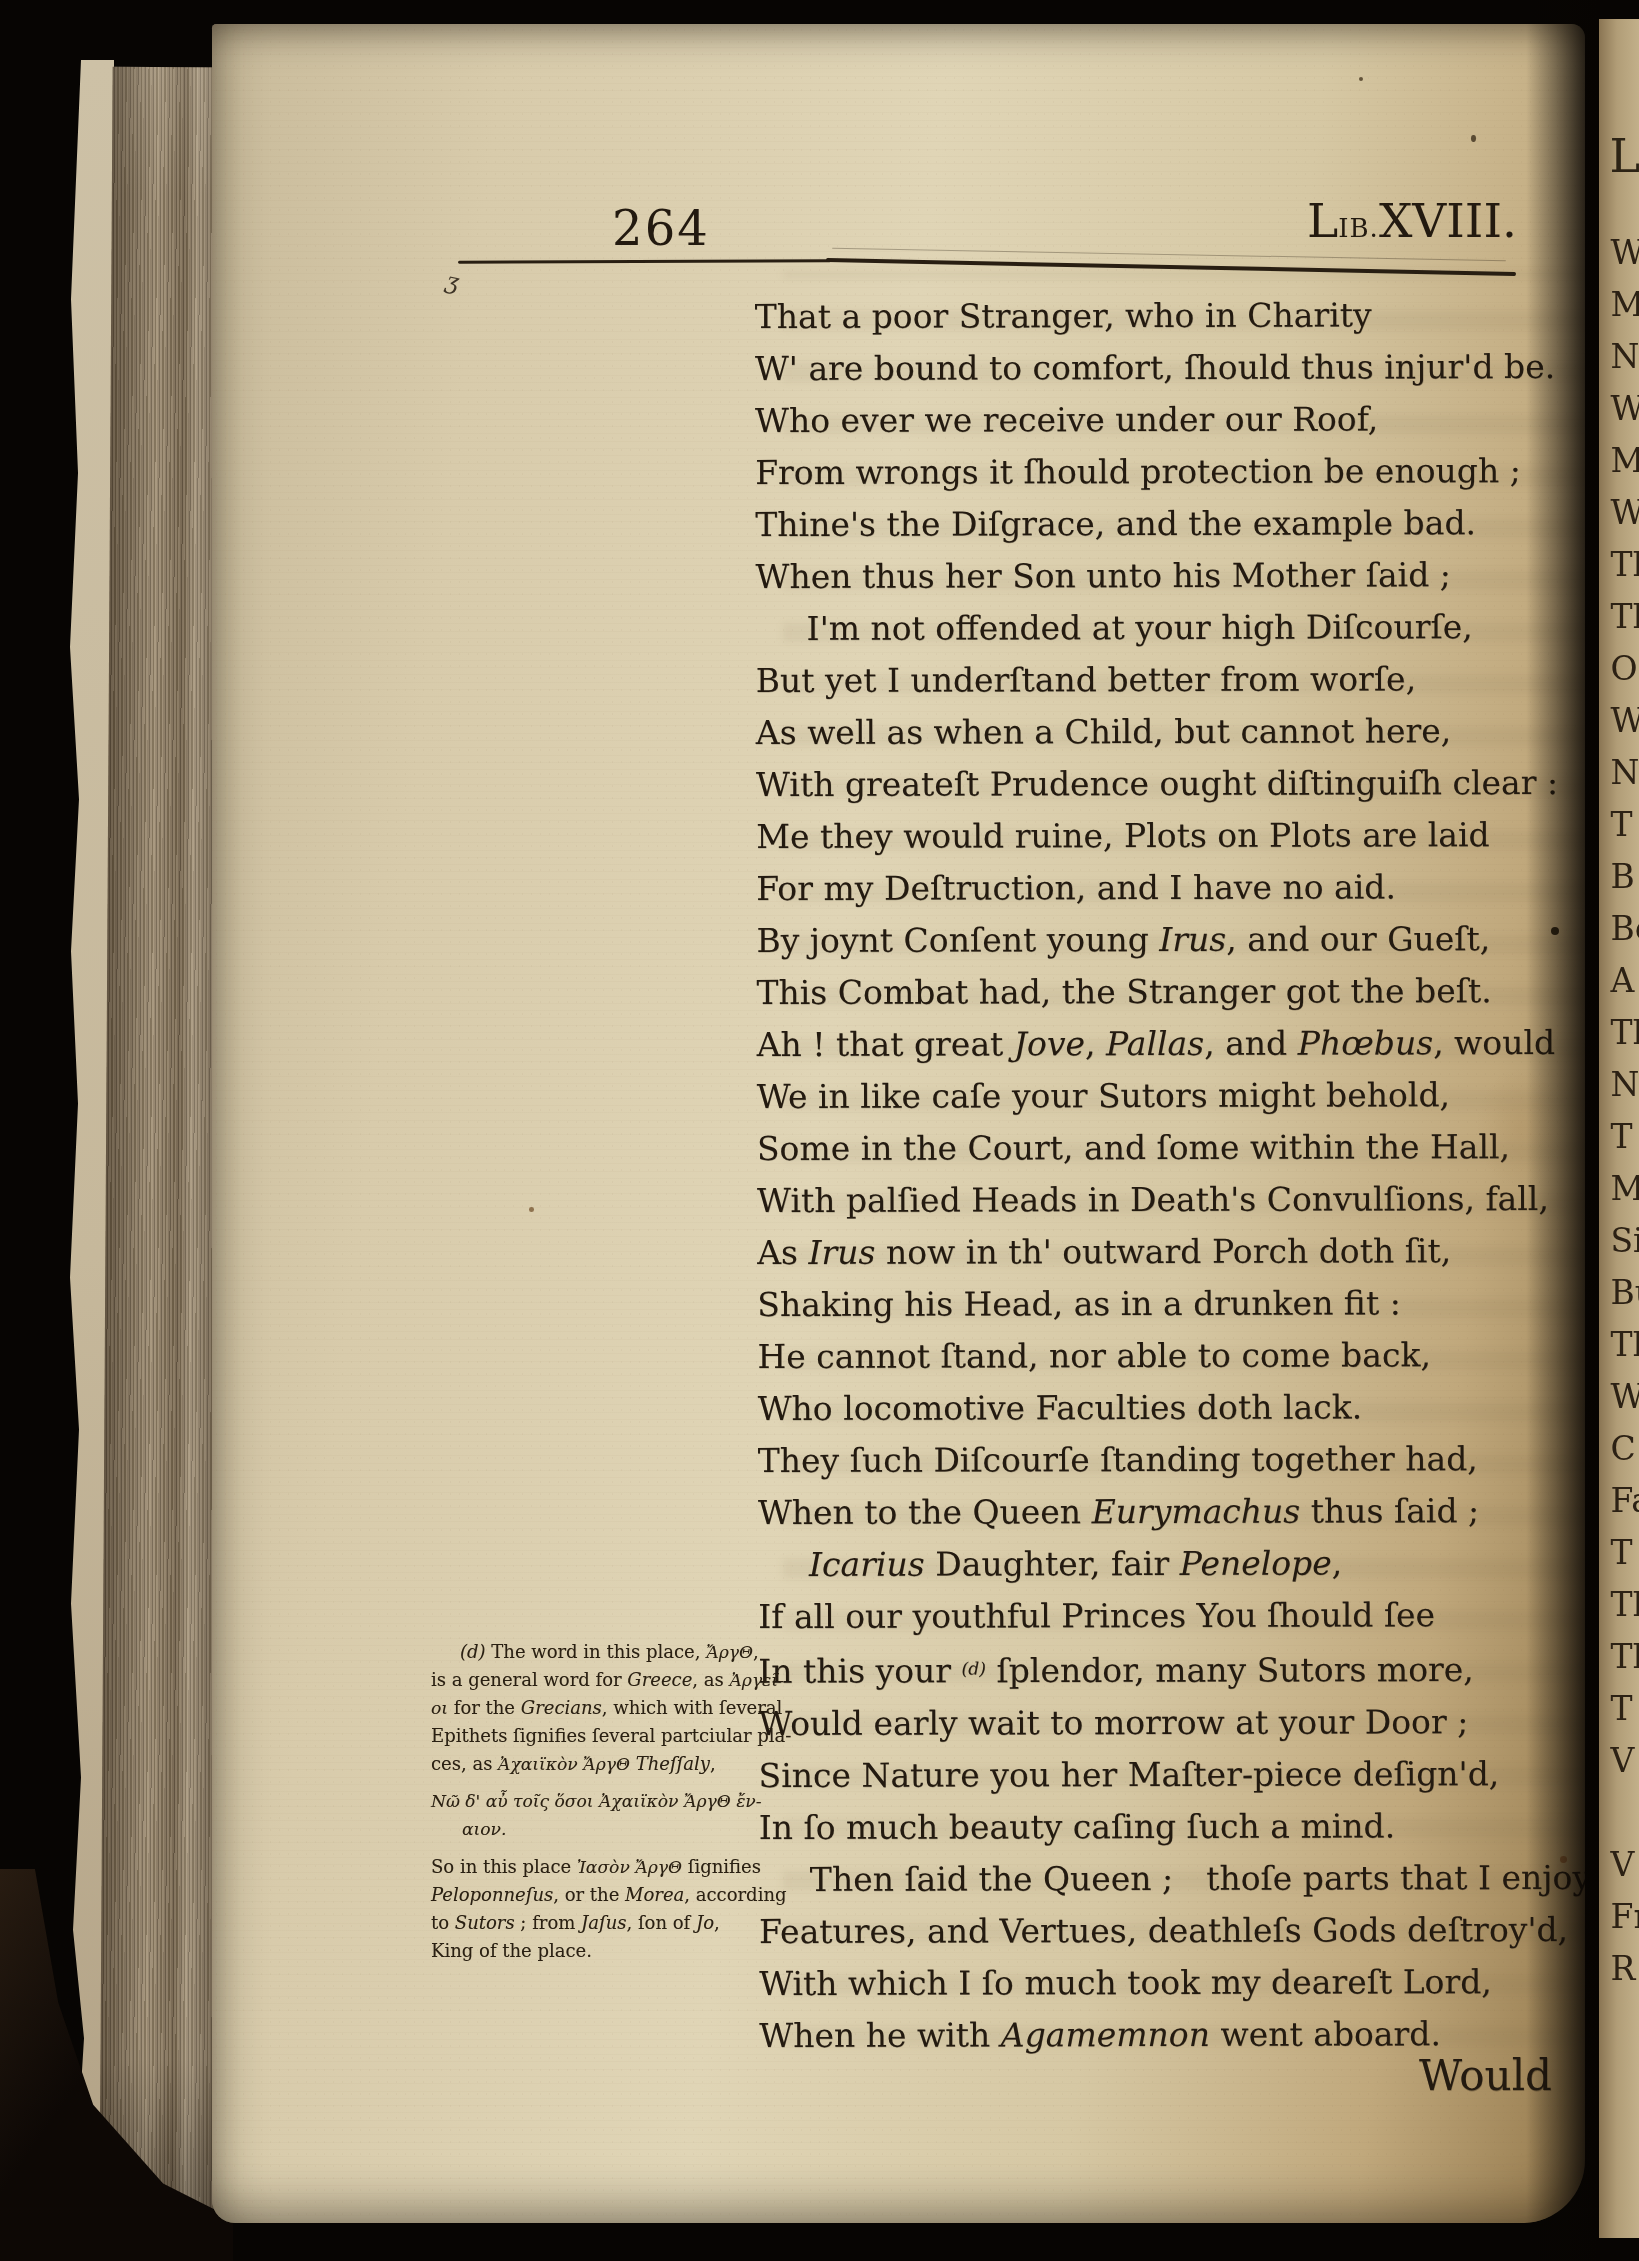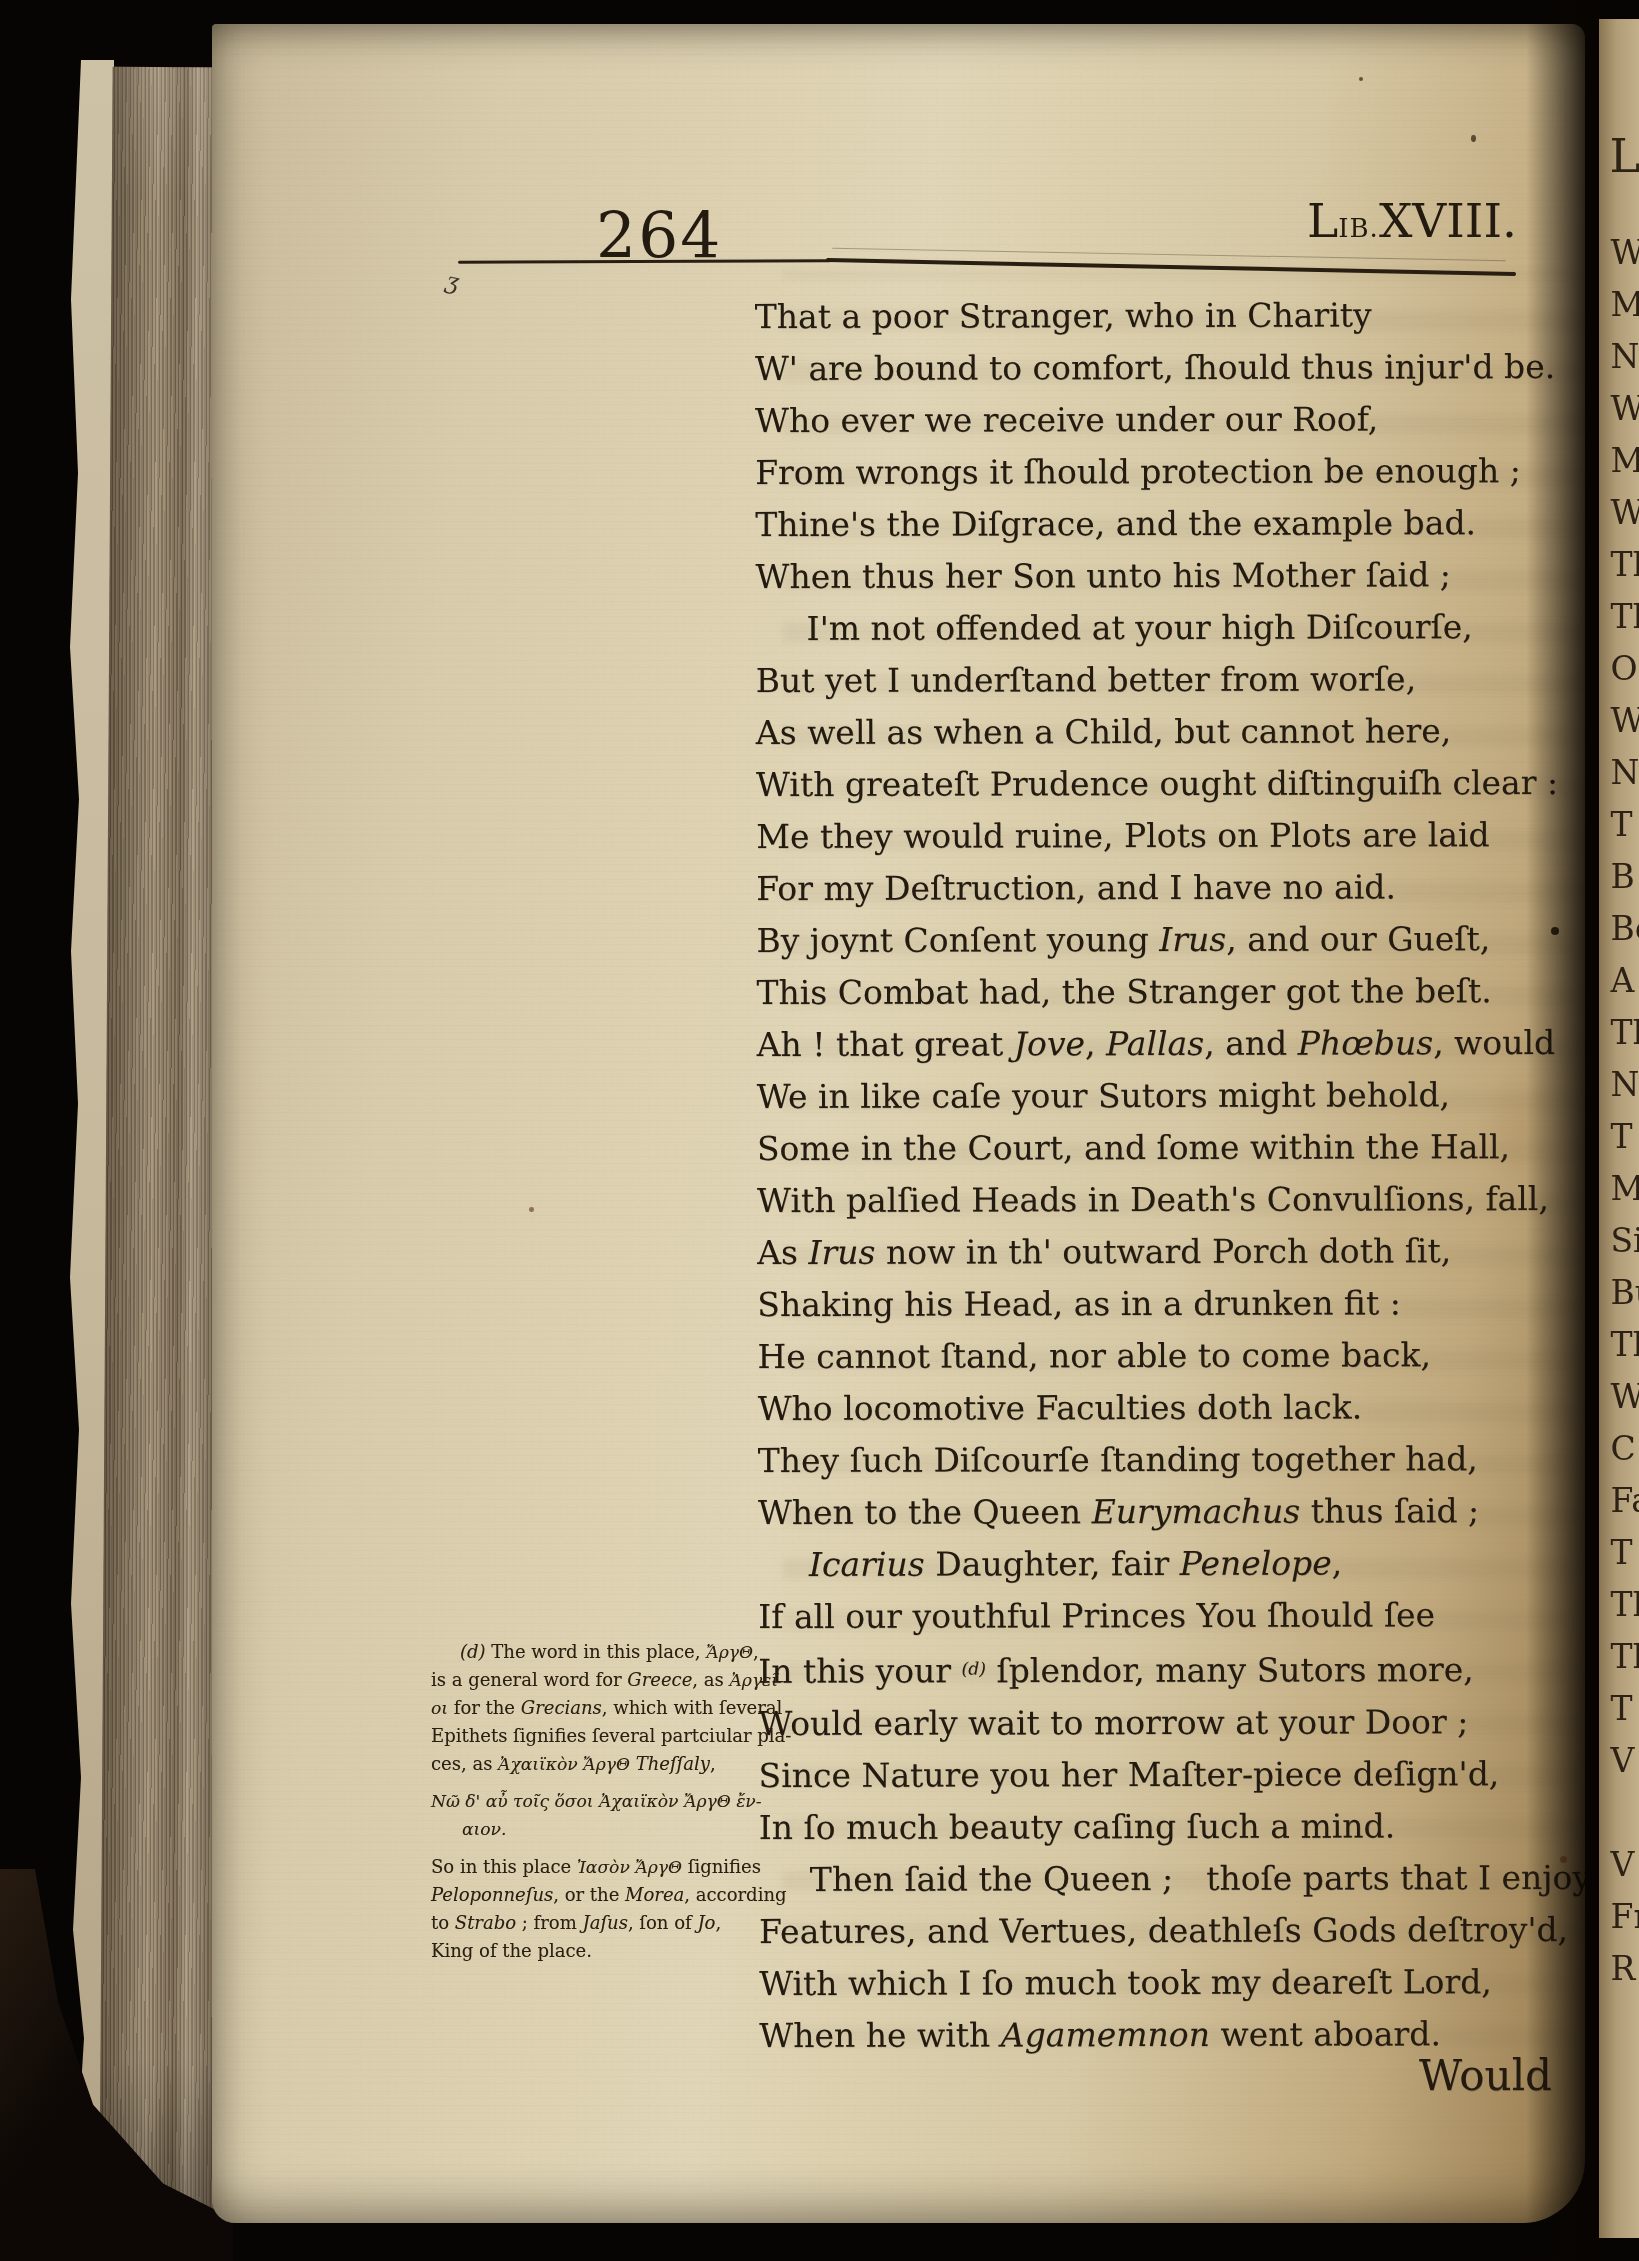--- a/index.html
+++ b/index.html
@@ -37,21 +37,21 @@
     box-shadow:inset 0 23px 37px -18px rgba(20,12,4,.5),inset 0 -37px 47px -23.5px rgba(20,12,4,.4),inset 37px 0 47px -29px rgba(30,20,8,.28);}
   .page::before{content:"";position:absolute;inset:0;pointer-events:none;
     background-image:radial-gradient(rgba(120,95,60,.05) 0.5px,rgba(0,0,0,0) 0.8px),
       repeating-linear-gradient(0deg,rgba(130,105,70,.035) 0 1px,rgba(0,0,0,0) 1px 7.3px);
     background-size:9px 12px,auto;}
   .ghost{position:absolute;left:571px;top:247px;width:814px;height:1775px;pointer-events:none;
     background:repeating-linear-gradient(0deg,rgba(110,90,60,.075) 0 19px,rgba(110,90,60,0) 19px 52px);
     filter:blur(3.7px);}
 
   
-  .folio{position:absolute;left:384px;top:176px;font-size:63px;letter-spacing:2.1px;}
+  .folio{position:absolute;left:400px;top:176px;font-size:48px;letter-spacing:2.1px;}
   .running-title{position:absolute;left:527px;top:163px;font-size:52px;font-style:italic;
     letter-spacing:1px;word-spacing:10.4px;white-space:nowrap;}
   .lib{position:absolute;left:1095px;top:169px;font-size:47px;white-space:nowrap;}
   .lib .sc{font-size:26px;letter-spacing:1px;}
   .rule{position:absolute;background:#281e12;border-radius:1.6px;}
   .rule-left{left:246px;top:236px;width:373px;height:3.1px;transform:rotate(-.25deg);}
   .rule-hair{left:620px;top:230px;width:674px;height:1px;opacity:.32;transform:rotate(1.05deg);}
   .rule-right{left:614px;top:241px;width:690px;height:3.7px;transform:rotate(1.15deg);}
   .flourish{position:absolute;left:234px;top:244px;font-size:23px;font-style:italic;opacity:.85;
     transform:rotate(12deg);}
@@ -155,21 +155,21 @@
           <div class="nline"><span class="s-r">Epithets ſignifies ſeveral partciular pla-</span></div>
           <div class="nline"><span class="s-r">ces, as </span><span class="s-g">Ἀχαιϊκὸν ἌργΘ</span><span class="s-r"> </span><span class="s-i">Theſſaly</span><span class="s-r">,</span></div>
         </div>
         <div class="note-para">
           <div class="nline"><span class="s-g">Νῶ δ' αὖ τοῖς ὅσοι Ἀχαιϊκὸν ἌργΘ ἔν-</span></div>
           <div class="nline nind"><span class="s-g">αιον.</span></div>
         </div>
         <div class="note-para">
           <div class="nline"><span class="s-r">So in this place </span><span class="s-g">Ἰασὸν ἌργΘ</span><span class="s-r"> ſignifies</span></div>
           <div class="nline"><span class="s-i">Peloponneſus</span><span class="s-r">, or the </span><span class="s-i">Morea</span><span class="s-r">, according</span></div>
-          <div class="nline"><span class="s-r">to </span><span class="s-i">Strabo</span><span class="s-r"> ; from </span><span class="s-i">Jaſus</span><span class="s-r">, ſon of </span><span class="s-i">Jo</span><span class="s-r">,</span></div>
+          <div class="nline"><span class="s-r">to </span><span class="s-i">Sutors</span><span class="s-r"> ; from </span><span class="s-i">Jaſus</span><span class="s-r">, ſon of </span><span class="s-i">Jo</span><span class="s-r">,</span></div>
           <div class="nline"><span class="s-r">King of the place.</span></div>
         </div>
       </div>
 
     <div class="catchword">Would</div>
 
     <div class="speck sp1"></div>
     <div class="speck sp2"></div>
     <div class="speck sp3"></div>
     <div class="speck sp4"></div>

